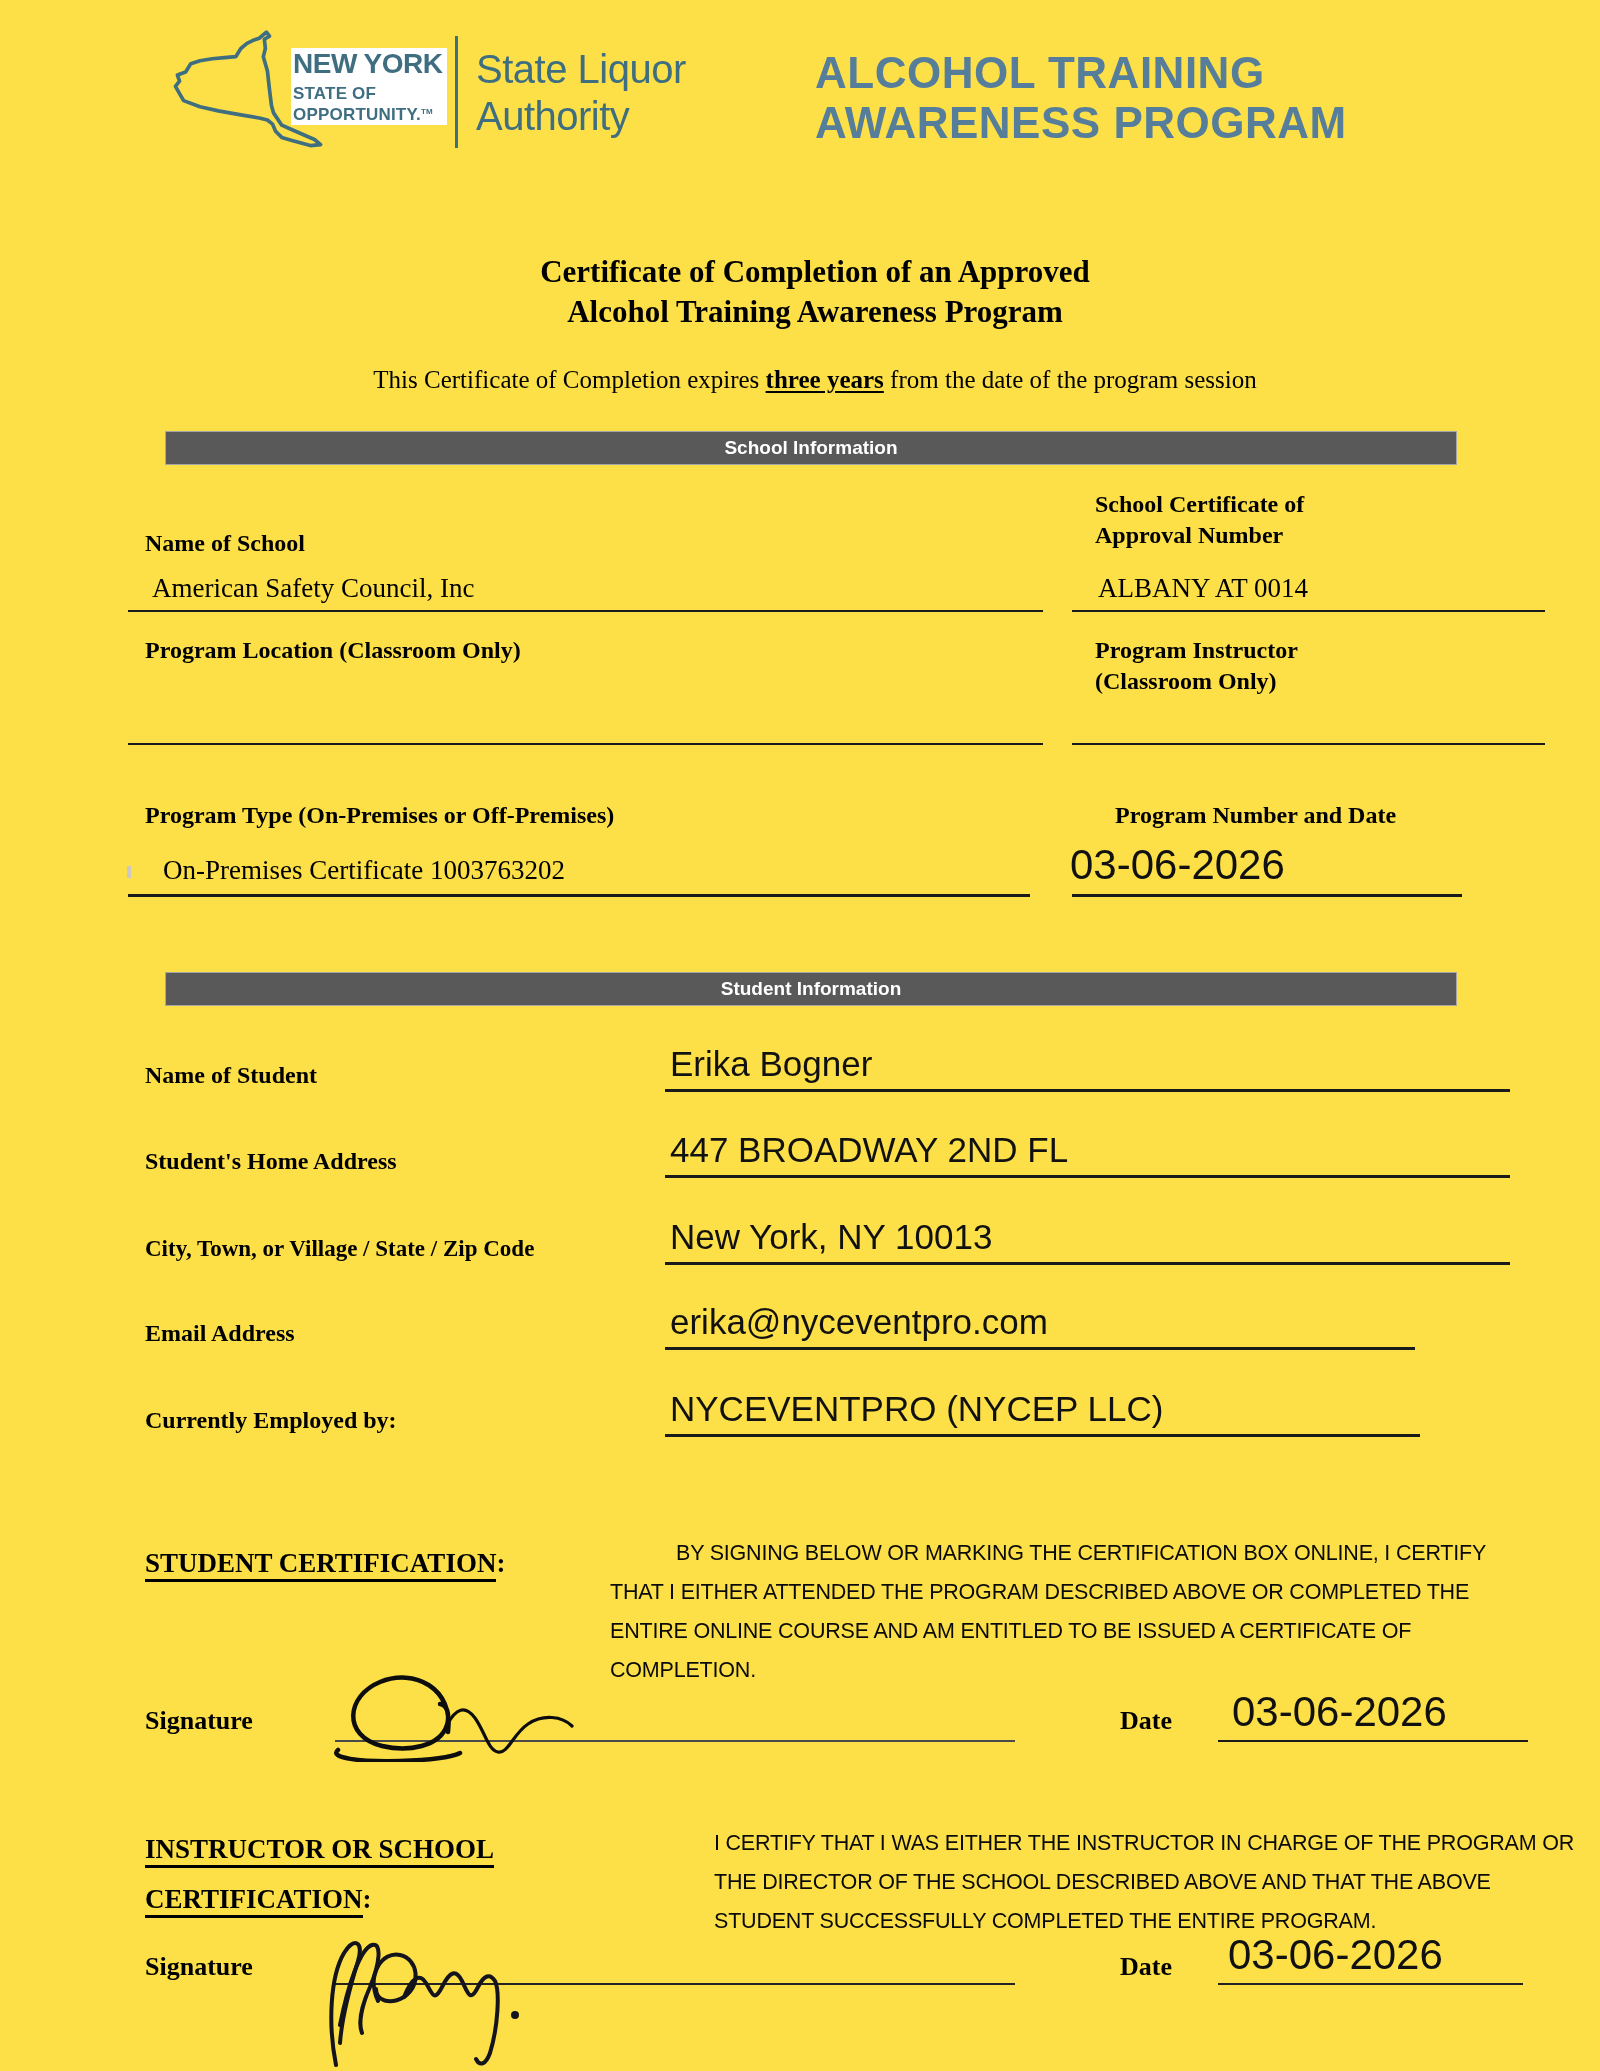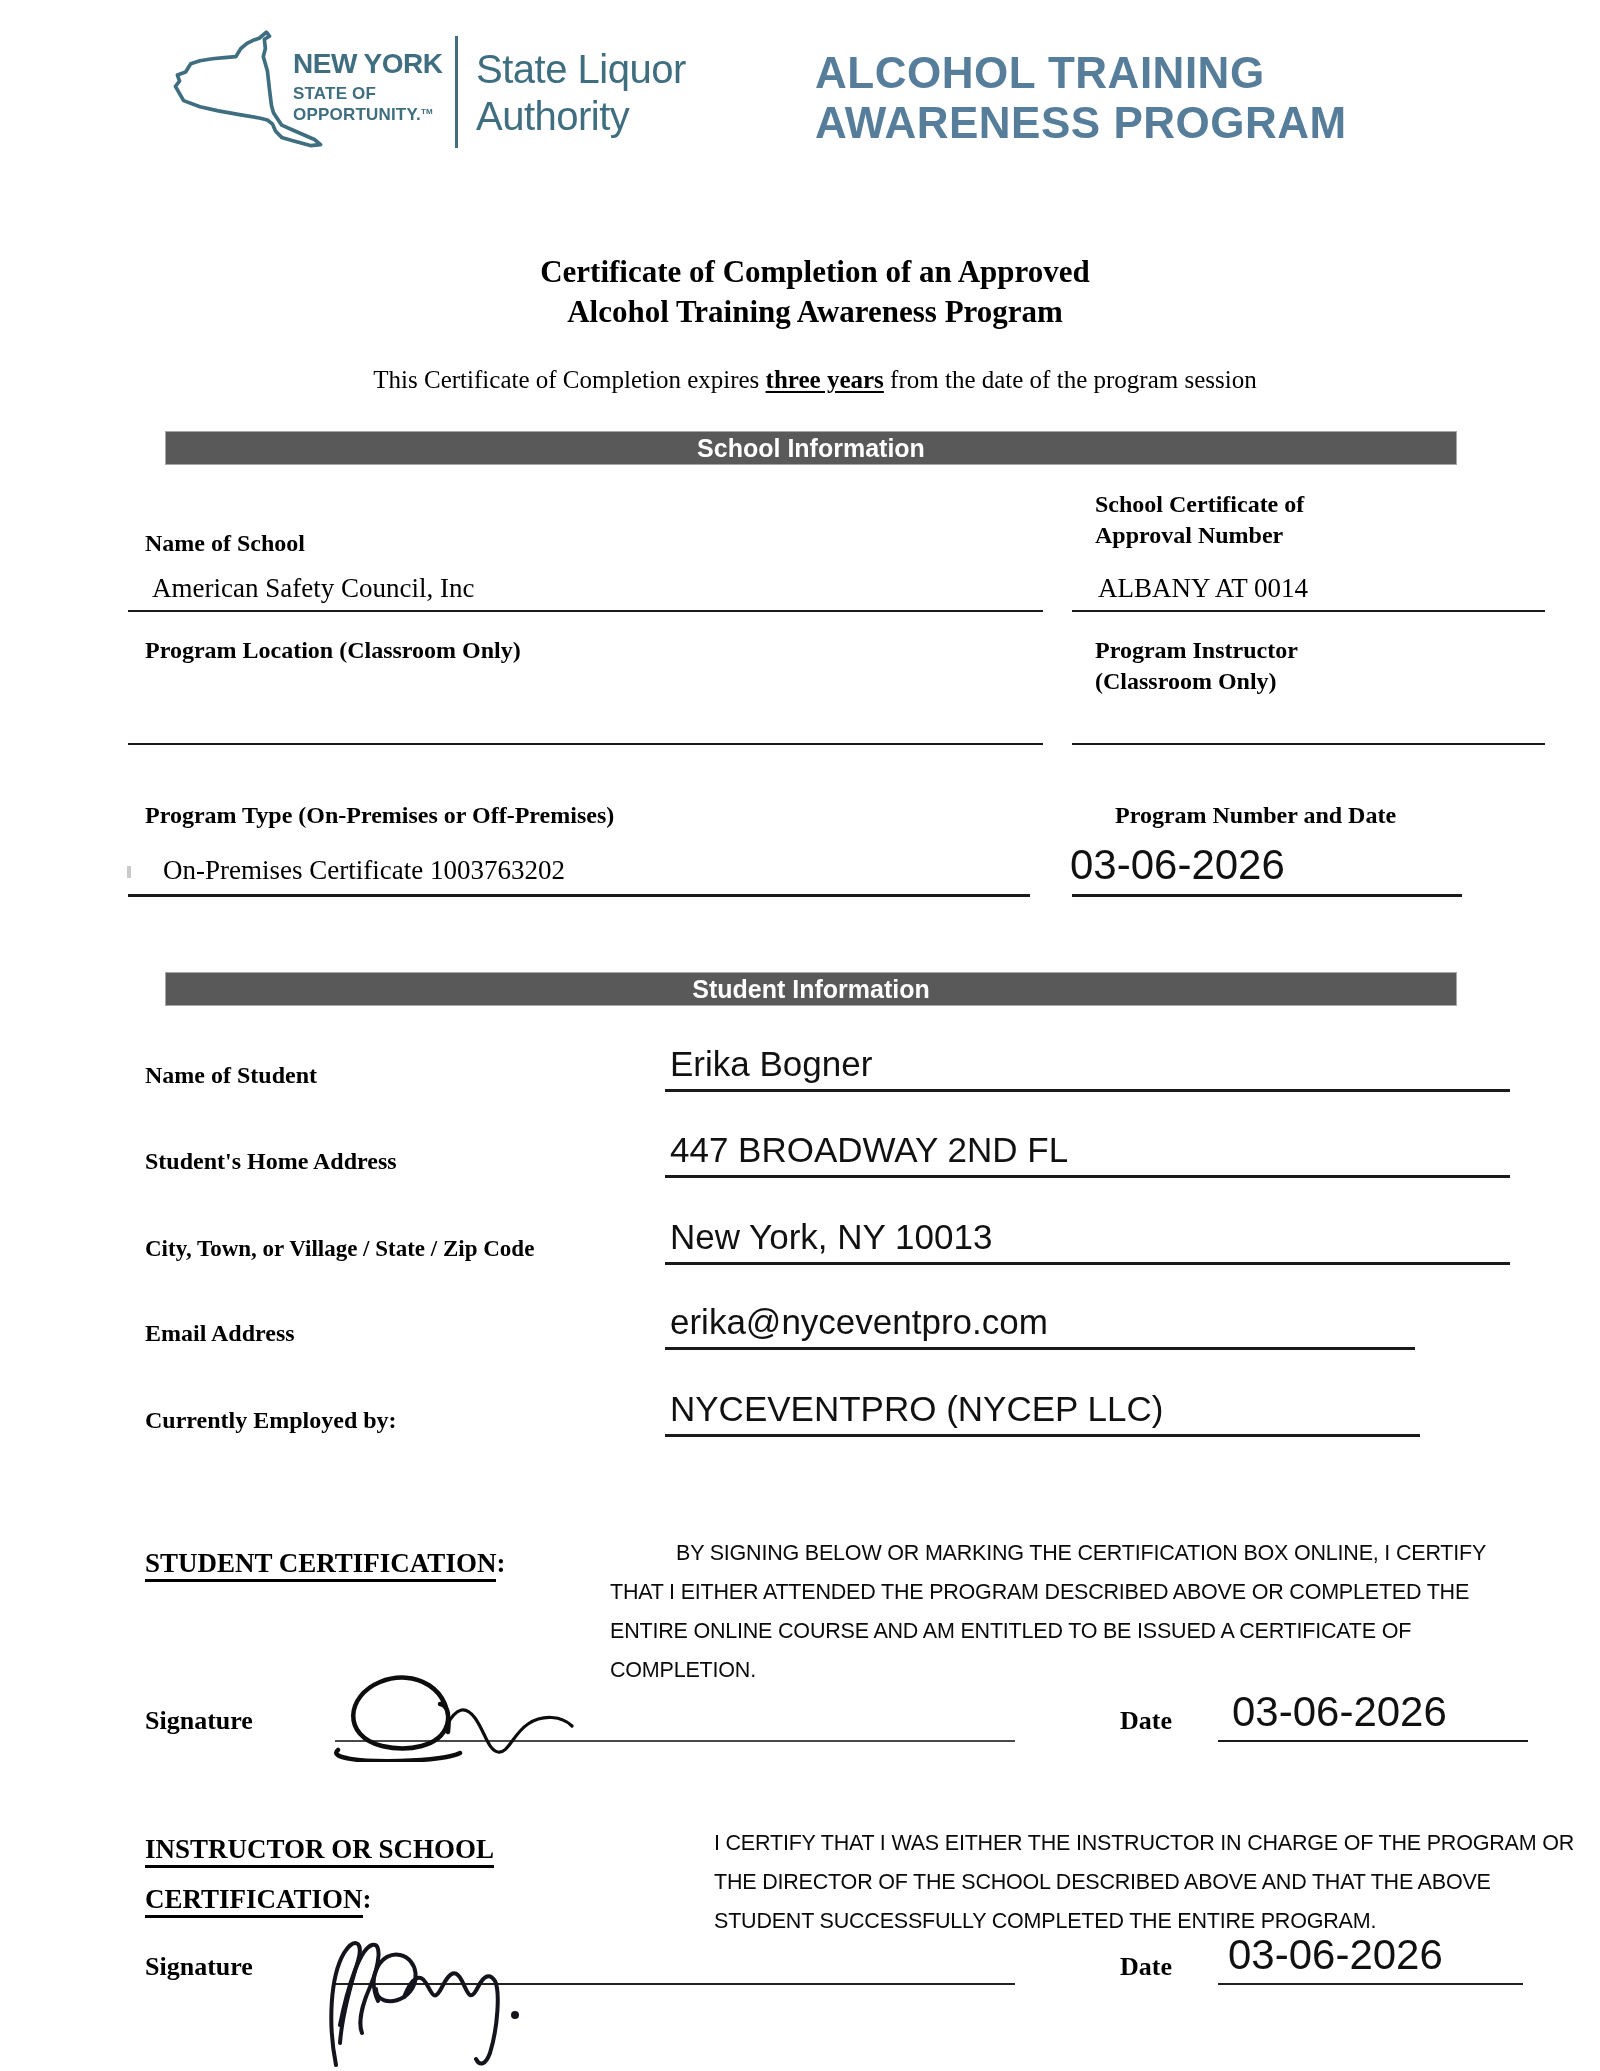--- a/index.html
+++ b/index.html
@@ -2,21 +2,21 @@
 <html><head>
 <meta charset="utf-8">
 <style>
   * { margin: 0; padding: 0; box-sizing: border-box; }
   html, body { background: #e8e8e8; }
   .page {
     position: relative;
     width: 1600px;
     height: 2071px;
     margin: 0 auto;
-    background: #ffffff;
+    background: #fde047;
     font-family: "Liberation Serif", serif;
     color: #000;
     overflow: hidden;
   }
   .abs { position: absolute; }
 
   
   .ny-outline { position: absolute; left: 158px; top: 26px; width: 180px; height: 138px; }
   .brand-text { position: absolute; left: 291px; top: 48px; background: #fff; padding: 2px 4px 2px 2px;
                 font-family: "Liberation Sans", sans-serif; color: #3e6e80; line-height: 1; }
@@ -32,21 +32,21 @@
 
   
   .doc-title { position: absolute; left: 0; top: 252px; width: 1630px; text-align: center;
                font-weight: bold; font-size: 31px; line-height: 40px; }
   .expiry { position: absolute; left: 0; top: 366px; width: 1630px; text-align: center; font-size: 25px; }
   .expiry b u { text-underline-offset: 3px; }
 
   
   .section-bar { position: absolute; left: 165px; width: 1292px; height: 34px; background: #595959;
                  border: 1px solid #a6a6a6; color: #fff; font-family: "Liberation Sans", sans-serif;
-                 font-weight: bold; font-size: 25px; text-align: center; line-height: 32px; }
+                 font-weight: bold; font-size: 19px; text-align: center; line-height: 32px; }
 
   
   .lbl { font-weight: bold; font-size: 24px; line-height: 31px; }
   .val-serif { font-size: 27px; }
   .val-sans { font-family: "Liberation Sans", sans-serif; font-size: 35px; color: #111; white-space: nowrap; }
   .val-date { font-family: "Liberation Sans", sans-serif; font-size: 42px; color: #111; white-space: nowrap; }
   .rule { position: absolute; border-bottom: 2px solid #1a1a1a; }
   .rule-thick { border-bottom-width: 3px; }
   .rule-sig { border-bottom: 2px solid #4a4a4a; }
 

